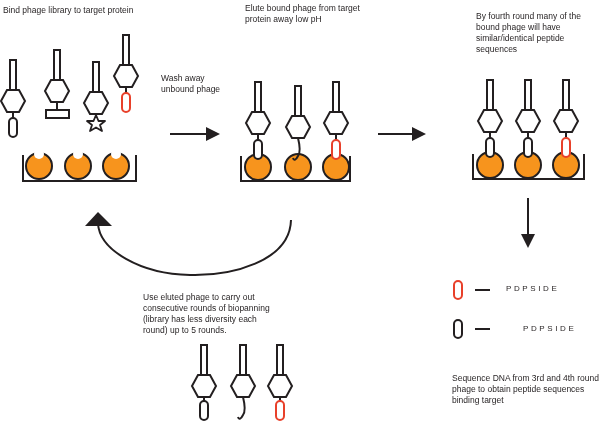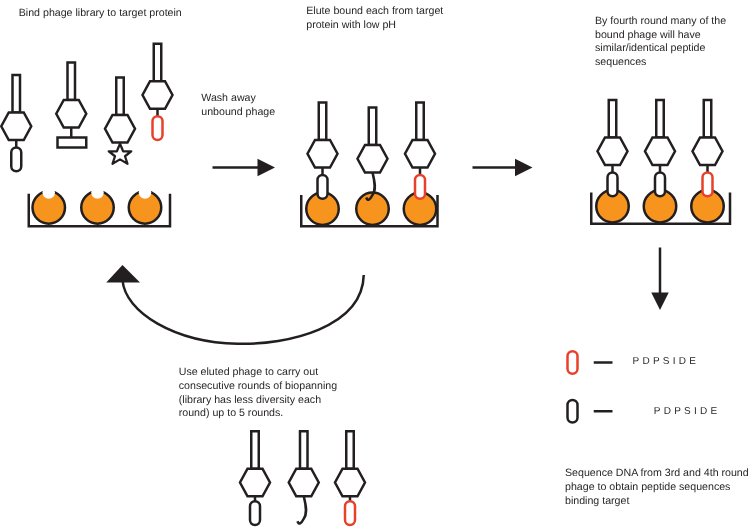--- a/index.html
+++ b/index.html
@@ -5,23 +5,23 @@
   html, body { margin: 0; padding: 0; background: #ffffff; }
   body { width: 600px; height: 425px; position: relative; overflow: hidden;
          font-family: "Liberation Sans", sans-serif; color: #231f20; }
   .label { position: absolute; font-size: 8.5px; line-height: 11px; color: #231f20; }
   .seq { position: absolute; font-size: 8px; letter-spacing: 2.6px; color: #231f20; }
   svg { position: absolute; left: 0; top: 0; }
 </style>
 </head>
 <body>
 
-<div class="label" style="left:3px; top:5px; width:220px;margin-left:12px;">Bind phage library to target protein</div>
+<div class="label" style="left:3px; top:5px; width:220px;">Bind phage library to target protein</div>
 <div class="label" style="left:161px; top:73px; width:72px;">Wash away unbound phage</div>
-<div class="label" style="left:245px; top:3px; width:120px;">Elute bound each from target protein with low pH</div>
+<div class="label" style="left:245px; top:3px; width:120px;">Elute bound phage from target protein away low pH</div>
 <div class="label" style="left:476px; top:11px; width:120px;">By fourth round many of the bound phage will have similar/identical peptide sequences</div>
 <div class="label" style="left:143px; top:292px; width:132px;">Use eluted phage to carry out consecutive rounds of biopanning (library has less diversity each round) up to 5 rounds.</div>
 <div class="label" style="left:452px; top:373px; width:148px;">Sequence DNA from 3rd and 4th round phage to obtain peptide sequences binding target</div>
 
 <div class="seq" style="left:506px; top:284px;">PDPSIDE</div>
 <div class="seq" style="left:506px; top:324px;padding-left:17px;">PDPSIDE</div>
 
 <svg width="600" height="425" viewBox="0 0 600 425">
   <defs>
 

